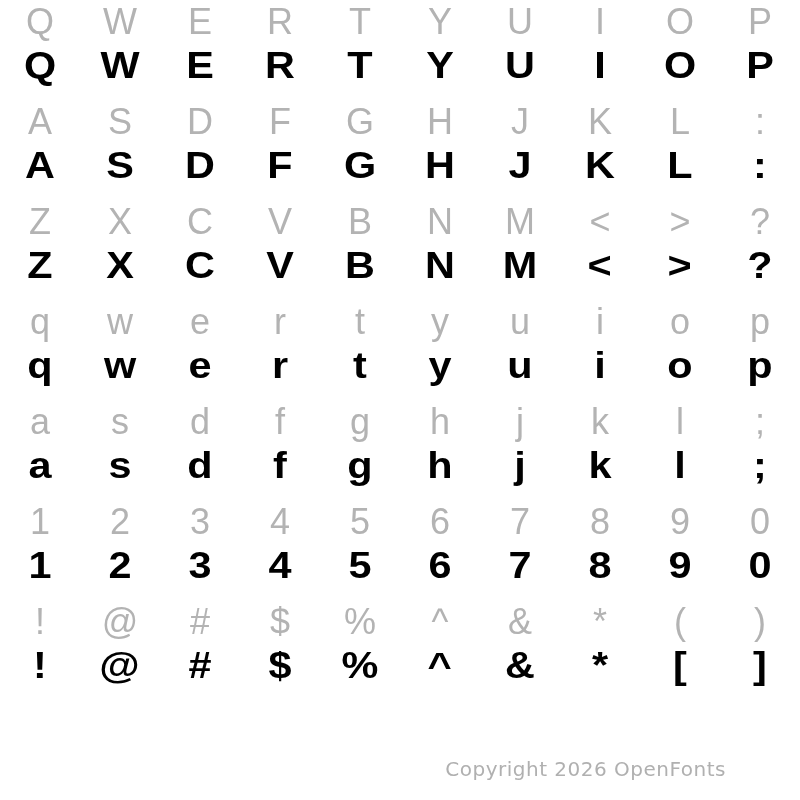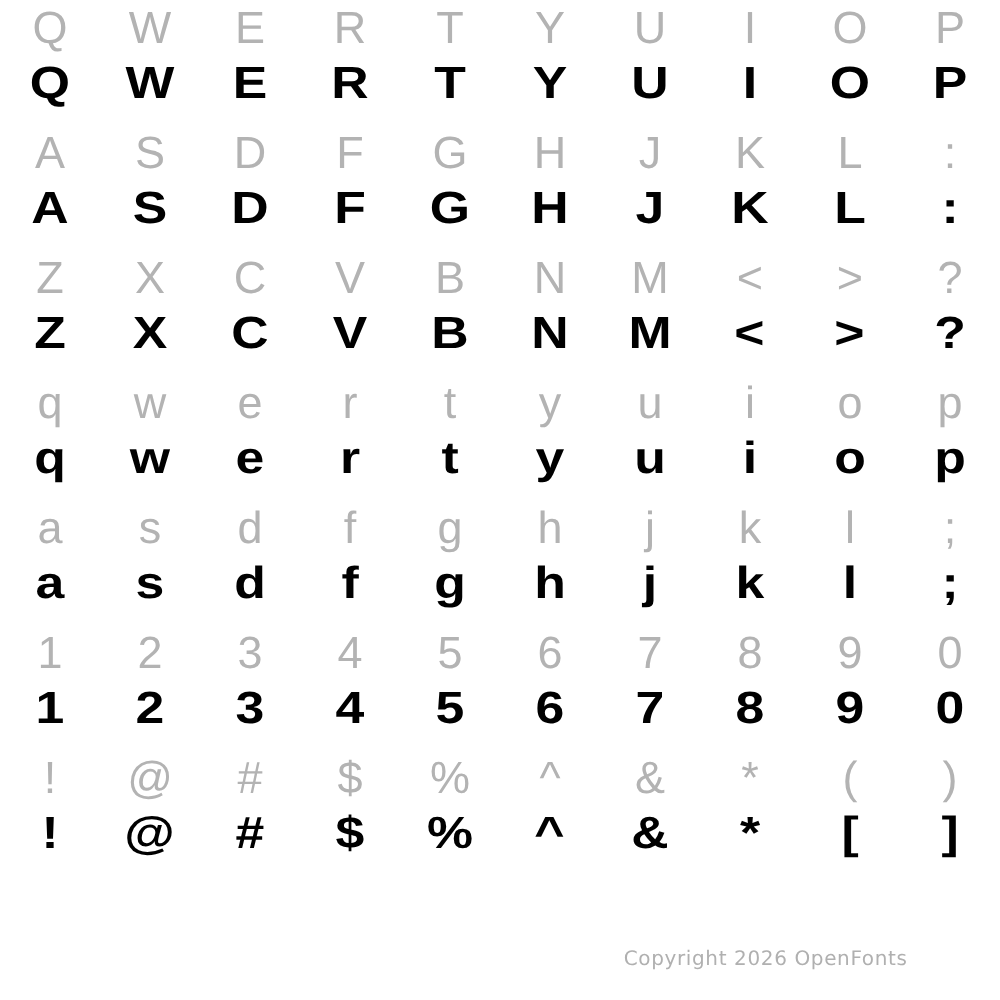--- a/index.html
+++ b/index.html
@@ -55,21 +55,21 @@
     display: inline-block;
     white-space: pre;
   }
   .row.black .glyph {
     transform: scaleX(1.15);
   }
   .footer-copyright {
     position: absolute;
     top: 757px;
     right: 74px;
-    font-size: 16px;
+    font-size: 20px;
     color: #b0b0b0;
     font-family: "DejaVu Sans", sans-serif;
     letter-spacing: 0.5px;
   }
 </style>
 </head>
 <body>
 
 <div class="charmap">
     <div class="pair">

